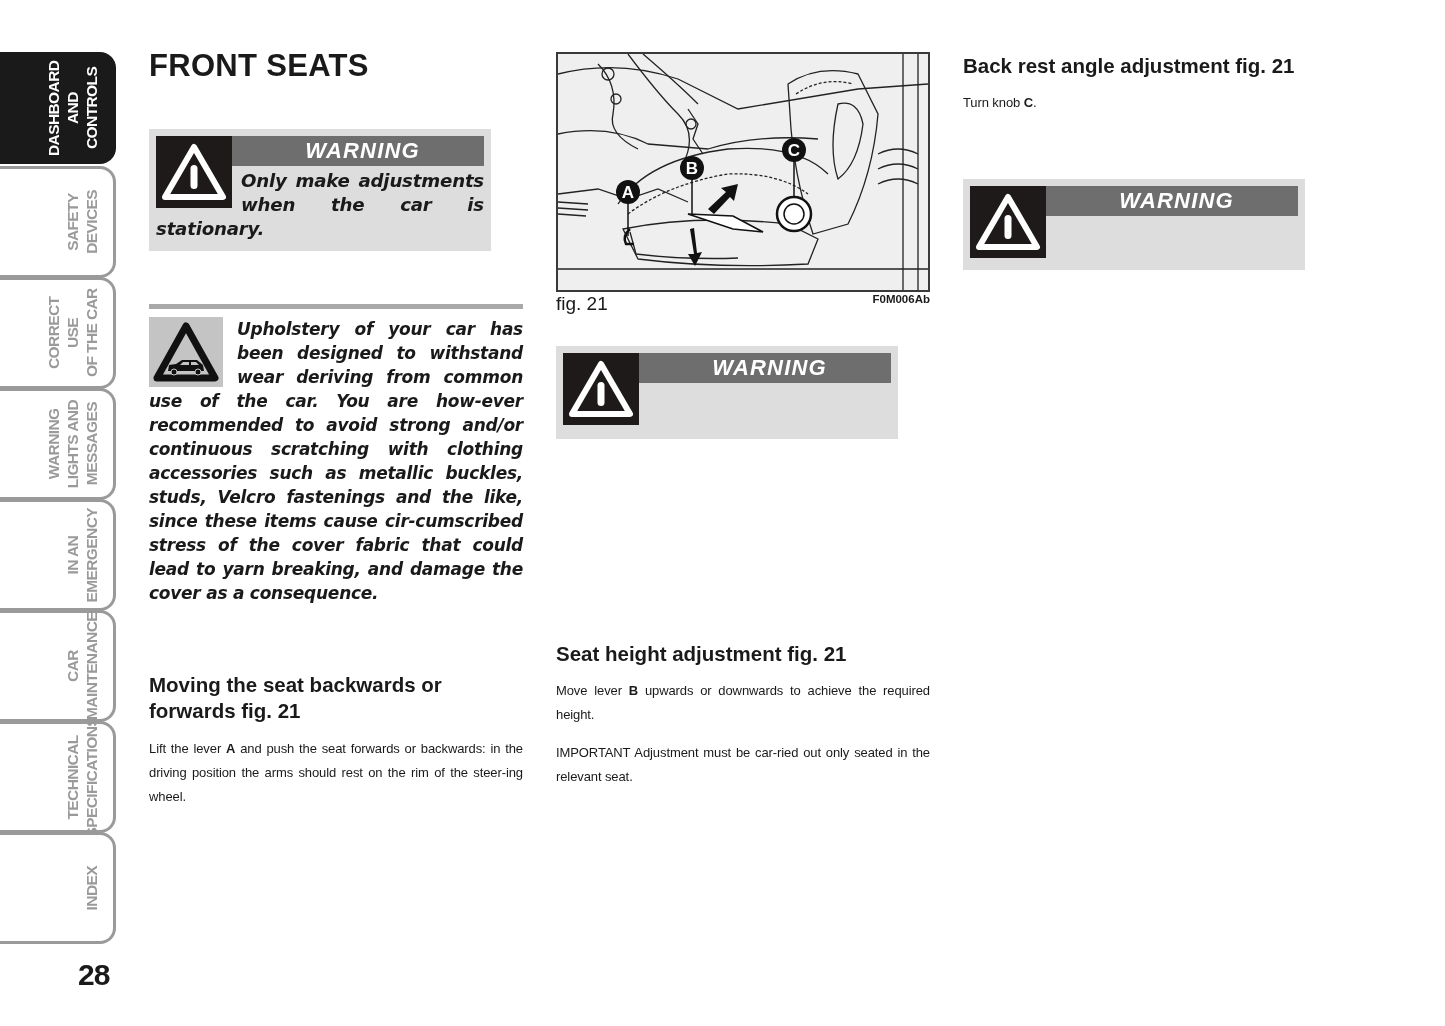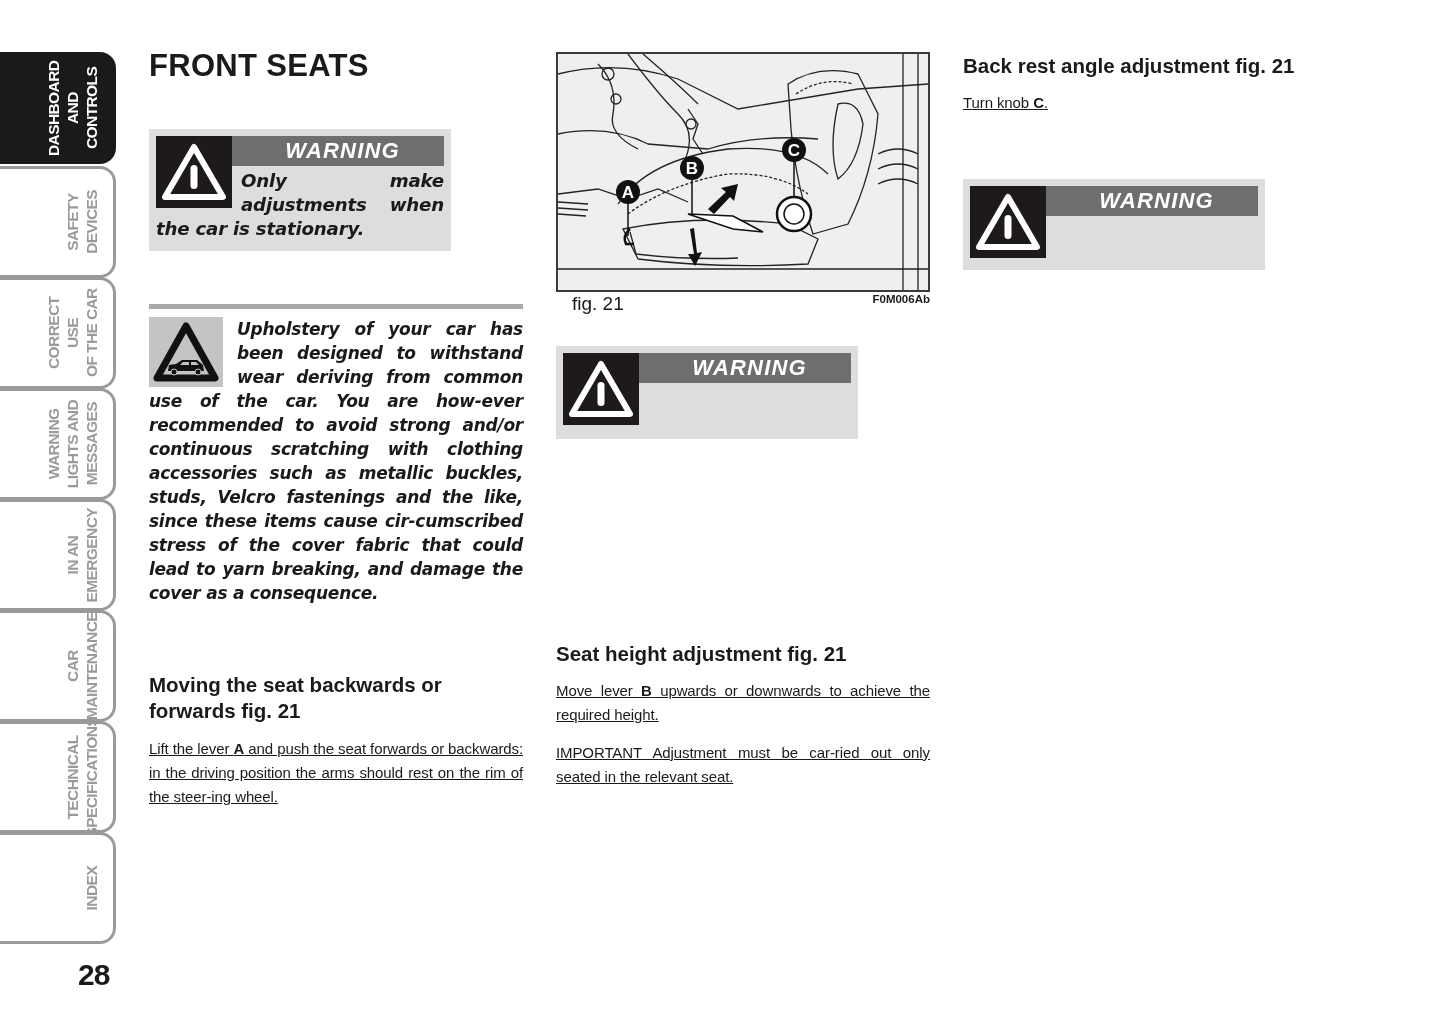--- a/index.html
+++ b/index.html
@@ -38,21 +38,21 @@
   .col3 { left: 963px; width: 374px; }
 
   .title {
     position: absolute; top: 48px; left: 0;
     font-family: "Liberation Sans", sans-serif; font-weight: bold;
     font-size: 31px; letter-spacing: 0.3px; color: #1a1a1a; text-align: right;
   }
 
   
   .warn {
-    position: absolute; left: 0; width: 302px;
+    position: absolute; left: 0; width: 342px;
     background: #dddddd; padding: 7px 7px 10px 7px;
   }
   .warn-icon {
     float: left; width: 76px; height: 72px; background: #1e1a1a;
     margin-right: 9px; margin-bottom: 2px;
     display: flex; align-items: center; justify-content: center;
   }
   .warn-head {
     background: #6e6e6e; color: #ffffff; text-align: center;
     font-family: "Liberation Sans", sans-serif; font-weight: bold; font-style: italic;
@@ -79,33 +79,32 @@
   }
 
   .h2 {
     position: absolute; left: 0; width: 374px;
     font-family: "Liberation Sans", sans-serif; font-weight: bold;
     font-size: 20.5px; line-height: 26px; color: #1a1a1a;
   }
   .p {
     position: absolute; left: 0; width: 374px;
     font-family: "Liberation Sans", sans-serif;
-    font-size: 15px; line-height: 24px; color: #1a1a1a; text-align: justify;
+    font-size: 13px; line-height: 24px; color: #1a1a1a; text-align: justify;
     letter-spacing: -0.1px;
-    text-decoration: underline;
   }
   .p b { font-weight: bold; }
 
   
   .figure {
     position: absolute; left: 0; top: 52px; width: 374px; height: 240px;
     border: 2px solid #3a3a3a; background: #efefef; overflow: hidden;
   }
   .fig-caption {
-    position: absolute; left: 16px; top: 293px;
+    position: absolute; left: 0; top: 293px;
     font-family: "Liberation Sans", sans-serif; font-size: 19px; color: #1a1a1a;
   }
   .fig-code {
     position: absolute; right: 0; top: 293px;
     font-family: "Liberation Sans", sans-serif; font-weight: bold; font-size: 11.5px; color: #1a1a1a;
   }
 </style>
 </head>
 <body>
 

